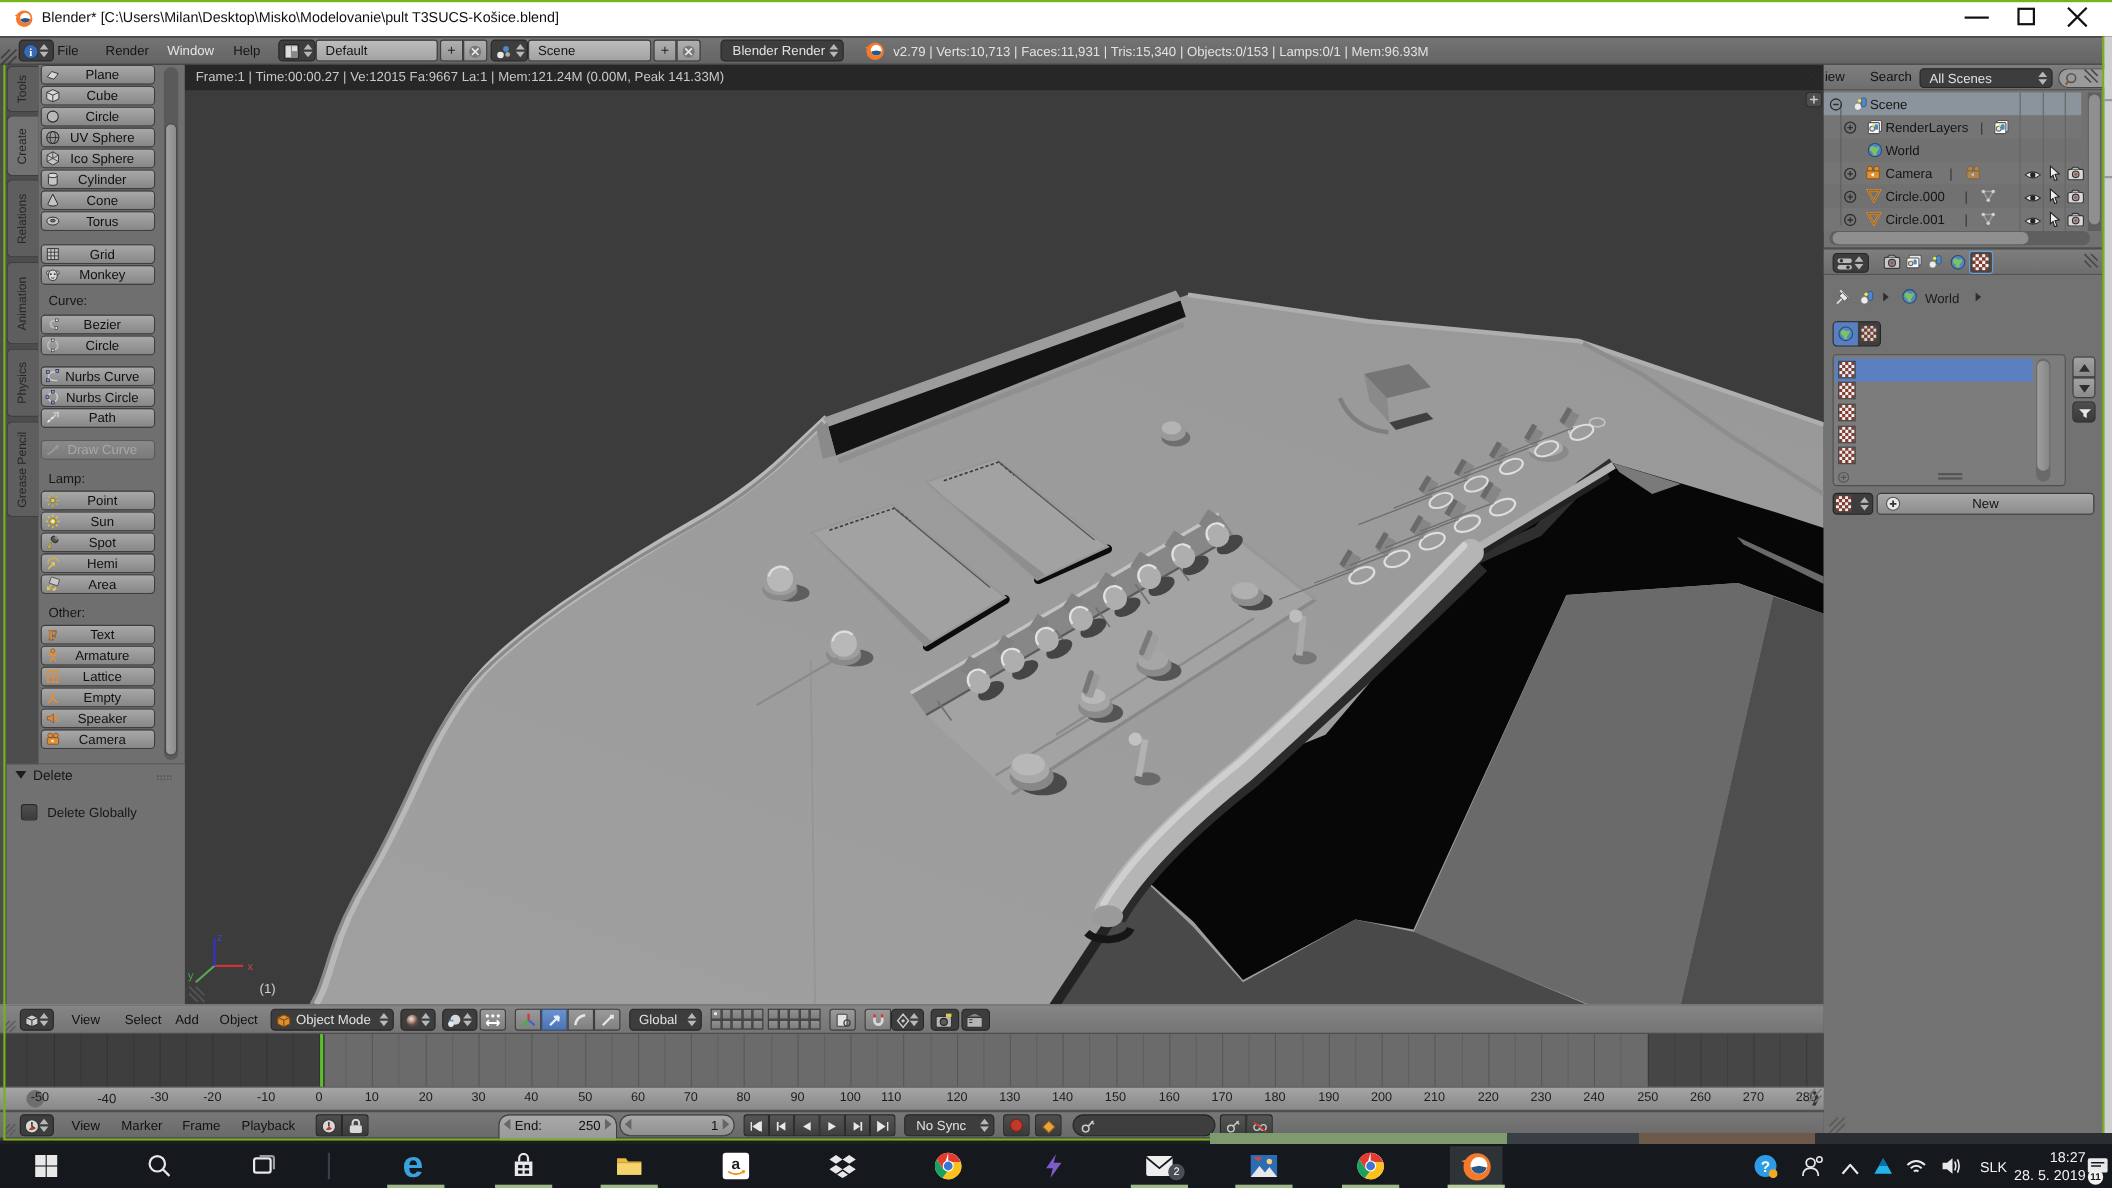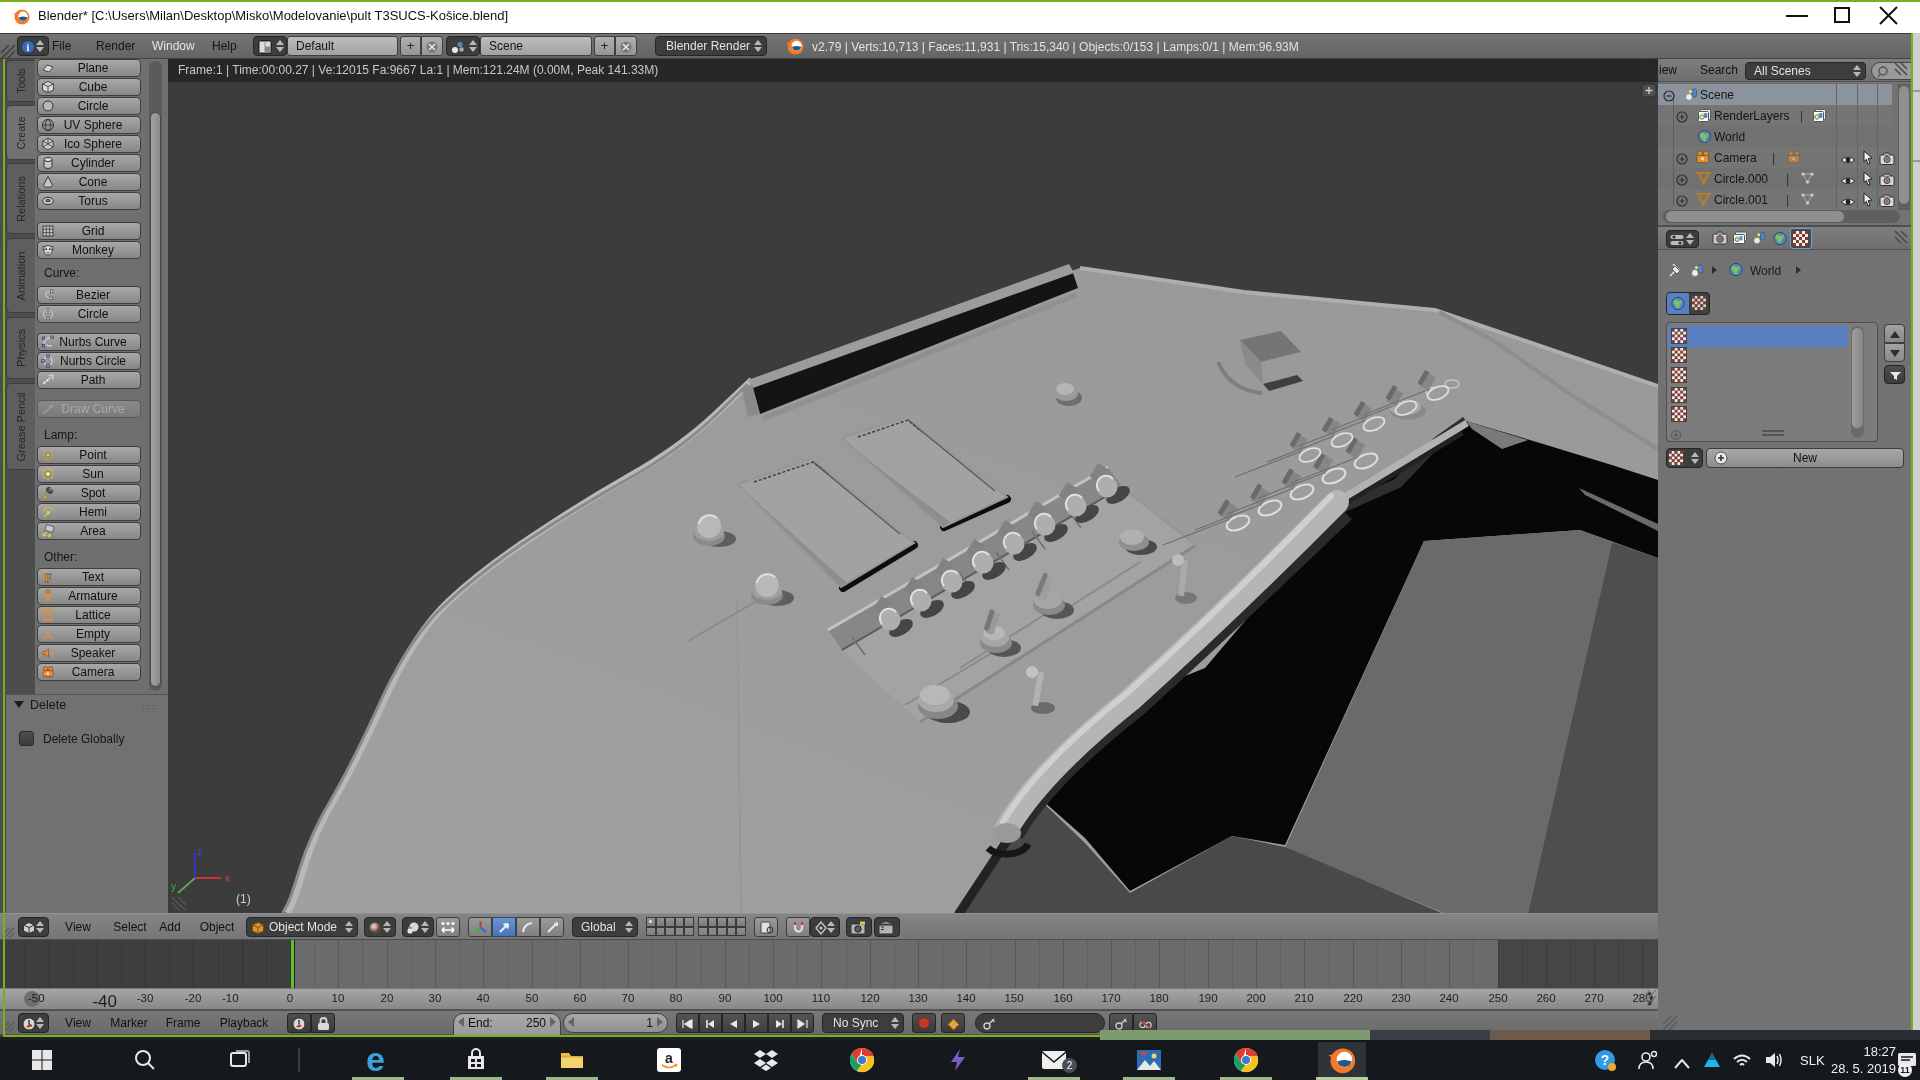--- a/index.html
+++ b/index.html
@@ -1112,36 +1112,36 @@
     <div class="abs" style="left:1545.8px;top:940px;width:1px;height:48px;background:rgba(0,0,0,0.18)"></div>
     <div class="abs" style="left:1570.0px;top:940px;width:1px;height:48px;background:rgba(0,0,0,0.10)"></div>
     <div class="abs" style="left:1594.1px;top:940px;width:1px;height:48px;background:rgba(0,0,0,0.18)"></div>
     <div class="abs" style="left:1618.2px;top:940px;width:1px;height:48px;background:rgba(0,0,0,0.10)"></div>
     <div class="abs" style="left:1642.4px;top:940px;width:1px;height:48px;background:rgba(0,0,0,0.18)"></div>
 <div class="abs" style="left:291px;top:940px;width:3px;height:48px;background:#5bc02a"></div>
 <div class="abs" style="left:294px;top:940px;width:1px;height:48px;background:#222"></div>
 <div class="abs" style="left:0;top:988px;width:1658px;height:22px;background:linear-gradient(#a5a5a5,#888);border-top:1px solid #777;border-bottom:1px solid #555"></div>
 <div class="abs" style="left:24px;top:991px;width:16px;height:16px;background:#6e6e6e;border-radius:8px"></div>
 <div class="abs" style="left:28px;top:992px;width:40px;text-align:left;font-size:11.5px;color:#1d1d1d">-50</div>
-    <div class="abs" style="left:77px;top:992px;width:40px;text-align:right;font-size:17px;color:#1d1d1d">-40</div>
+    <div class="abs" style="left:77px;top:992px;width:40px;text-align:center;font-size:12px;color:#1d1d1d">-40</div>
     <div class="abs" style="left:125px;top:992px;width:40px;text-align:center;font-size:11.5px;color:#1d1d1d">-30</div>
     <div class="abs" style="left:173px;top:992px;width:40px;text-align:center;font-size:11.5px;color:#1d1d1d">-20</div>
-    <div class="abs" style="left:222px;top:992px;width:40px;font-size:11.5px;color:#1d1d1d">-10</div>
+    <div class="abs" style="left:222px;top:992px;width:40px;text-align:center;font-size:11.5px;color:#1d1d1d">-10</div>
     <div class="abs" style="left:270px;top:992px;width:40px;text-align:center;font-size:11.5px;color:#1d1d1d">0</div>
     <div class="abs" style="left:318px;top:992px;width:40px;text-align:center;font-size:11.5px;color:#1d1d1d">10</div>
     <div class="abs" style="left:367px;top:992px;width:40px;text-align:center;font-size:11.5px;color:#1d1d1d">20</div>
     <div class="abs" style="left:415px;top:992px;width:40px;text-align:center;font-size:11.5px;color:#1d1d1d">30</div>
     <div class="abs" style="left:463px;top:992px;width:40px;text-align:center;font-size:11.5px;color:#1d1d1d">40</div>
     <div class="abs" style="left:512px;top:992px;width:40px;text-align:center;font-size:11.5px;color:#1d1d1d">50</div>
     <div class="abs" style="left:560px;top:992px;width:40px;text-align:center;font-size:11.5px;color:#1d1d1d">60</div>
     <div class="abs" style="left:608px;top:992px;width:40px;text-align:center;font-size:11.5px;color:#1d1d1d">70</div>
     <div class="abs" style="left:656px;top:992px;width:40px;text-align:center;font-size:11.5px;color:#1d1d1d">80</div>
     <div class="abs" style="left:705px;top:992px;width:40px;text-align:center;font-size:11.5px;color:#1d1d1d">90</div>
     <div class="abs" style="left:753px;top:992px;width:40px;text-align:center;font-size:11.5px;color:#1d1d1d">100</div>
-    <div class="abs" style="left:801px;top:992px;width:40px;text-align:center;font-size:11.5px;color:#1d1d1d">110</div>
+    <div class="abs" style="left:801px;top:992px;width:40px;font-size:11.5px;color:#1d1d1d">110</div>
     <div class="abs" style="left:850px;top:992px;width:40px;text-align:center;font-size:11.5px;color:#1d1d1d">120</div>
     <div class="abs" style="left:898px;top:992px;width:40px;text-align:center;font-size:11.5px;color:#1d1d1d">130</div>
     <div class="abs" style="left:946px;top:992px;width:40px;text-align:center;font-size:11.5px;color:#1d1d1d">140</div>
     <div class="abs" style="left:994px;top:992px;width:40px;text-align:center;font-size:11.5px;color:#1d1d1d">150</div>
     <div class="abs" style="left:1043px;top:992px;width:40px;text-align:center;font-size:11.5px;color:#1d1d1d">160</div>
     <div class="abs" style="left:1091px;top:992px;width:40px;text-align:center;font-size:11.5px;color:#1d1d1d">170</div>
     <div class="abs" style="left:1139px;top:992px;width:40px;text-align:center;font-size:11.5px;color:#1d1d1d">180</div>
     <div class="abs" style="left:1188px;top:992px;width:40px;text-align:center;font-size:11.5px;color:#1d1d1d">190</div>
     <div class="abs" style="left:1236px;top:992px;width:40px;text-align:center;font-size:11.5px;color:#1d1d1d">200</div>
     <div class="abs" style="left:1284px;top:992px;width:40px;text-align:center;font-size:11.5px;color:#1d1d1d">210</div>

